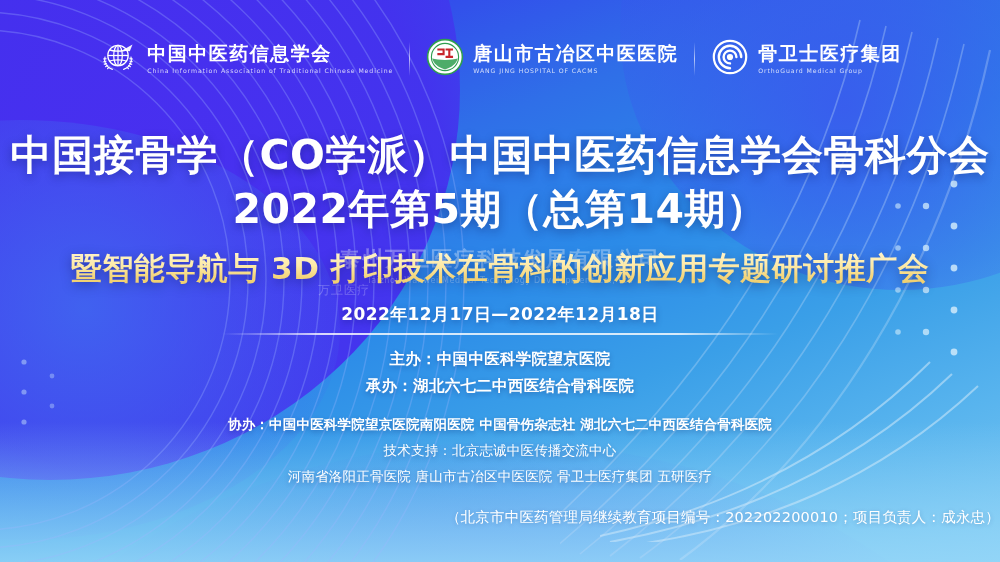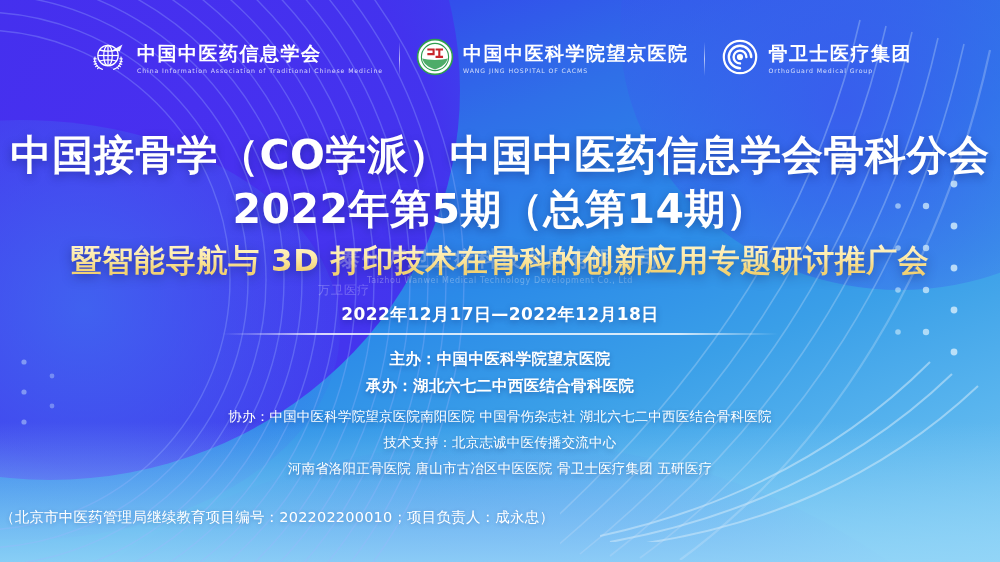--- a/index.html
+++ b/index.html
@@ -137,21 +137,21 @@
     color: #ffffff;
     font-size: 41px;
     font-weight: 700;
     letter-spacing: .5px;
     line-height: 1.32;
     text-shadow: 0 3px 10px rgba(10,20,90,.40);
     white-space: nowrap;
   }
   .subtitle {
     position: absolute;
-    top: 240px; left: 0; right: 0;
+    top: 248px; left: 0; right: 0;
     text-align: center;
     font-size: 31px;
     font-weight: 700;
     letter-spacing: .5px;
     white-space: nowrap;
     background: linear-gradient(to bottom, #fff6d2 0%, #fdeaa8 42%, #f3d479 70%, #ecc965 100%);
     -webkit-background-clip: text;
     background-clip: text;
     color: transparent;
     -webkit-text-fill-color: transparent;
@@ -217,27 +217,27 @@
     top: 346px; left: 0; right: 0;
     text-align: center;
   }
   .org-line {
     color: #ffffff;
     white-space: nowrap;
     text-shadow: 0 2px 5px rgba(10,20,90,.30);
   }
   .org-line.lvl1 { font-size: 15.5px; font-weight: 600; line-height: 27px; letter-spacing: .3px; }
   .org-line.lvl2 { font-size: 13.5px; font-weight: 500; line-height: 26px; letter-spacing: .2px; }
-  .org-line.spacer-top { margin-top: 3px; }
+  .org-line.spacer-top { margin-top: 11px; font-weight: bold; }
 
   
   .footnote {
     position: absolute;
     top: 508px; left: 0; right: 0;
-    text-align: left;
+    text-align: right;
     color: #ffffff;
     font-size: 14.5px;
     font-weight: 500;
     letter-spacing: .2px;
     white-space: nowrap;
     text-shadow: 0 1px 4px rgba(10,40,110,.25);
   }
 </style>
 </head>
 <body>
@@ -367,21 +367,21 @@
           <circle cx="19" cy="19" r="17.4" fill="none" stroke="#2f9e4f" stroke-width="1.6"></circle>
           <circle cx="19" cy="19" r="13.6" fill="none" stroke="#2f9e4f" stroke-width="1.1"></circle>
           <path d="M19 31.4 C 12 29.6, 7.6 25.6, 6.2 20.6 C 12 22.4, 26 22.4, 31.8 20.6 C 30.4 25.6, 26 29.6, 19 31.4 Z" fill="#2f9e4f" opacity=".85"></path>
           <g fill="none" stroke="#c8252b" stroke-width="2.1" stroke-linecap="square">
             <path d="M12.4 11.5 h5.2 v4.6 h-5.2"></path>
             <path d="M20.6 11.5 h5.4 M23.3 11.5 v7.4 M20.6 18.9 h5.4"></path>
           </g>
         </svg>
       </span>
       <span class="logo-text">
-        <span class="logo-cn">中国中医科学院望京医院</span>
+        <span class="logo-cn">唐山市古冶区中医医院</span>
         <span class="logo-en">WANG JING HOSPITAL OF CACMS</span>
       </span>
     </div>
 
     <span class="logo-sep"></span>
 
     <div class="logo">
       <span class="logo-mark">
         <svg width="38" height="38" viewBox="0 0 38 38" aria-hidden="true">
           <circle cx="19" cy="19" r="16.2" fill="none" stroke="#ffffff" stroke-width="2.2"></circle>

